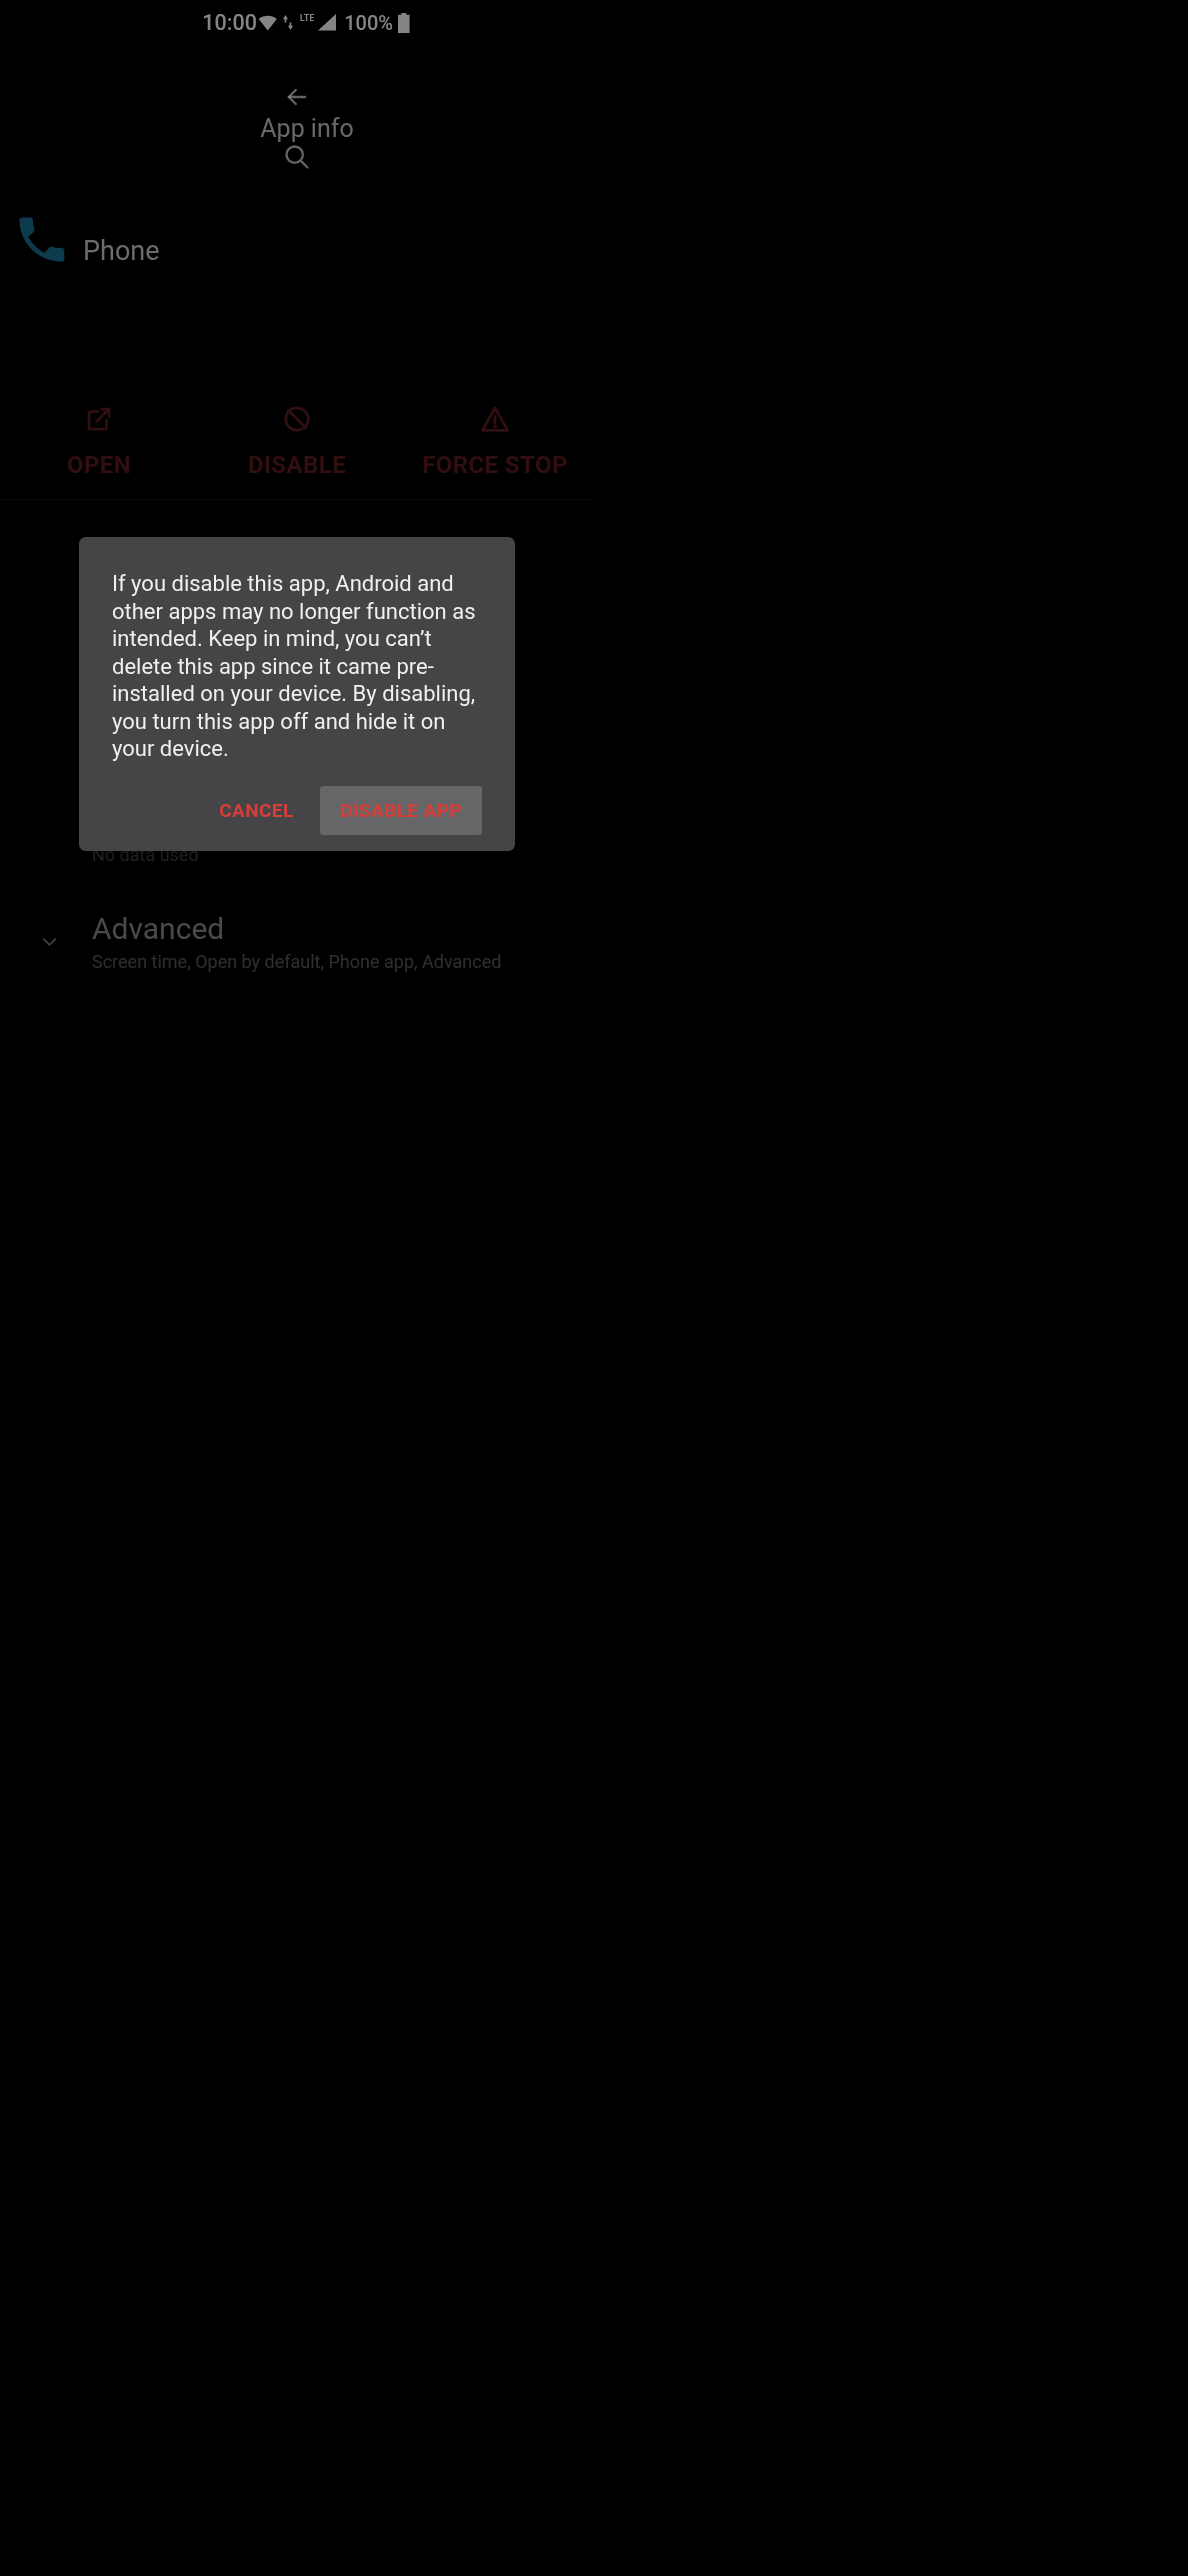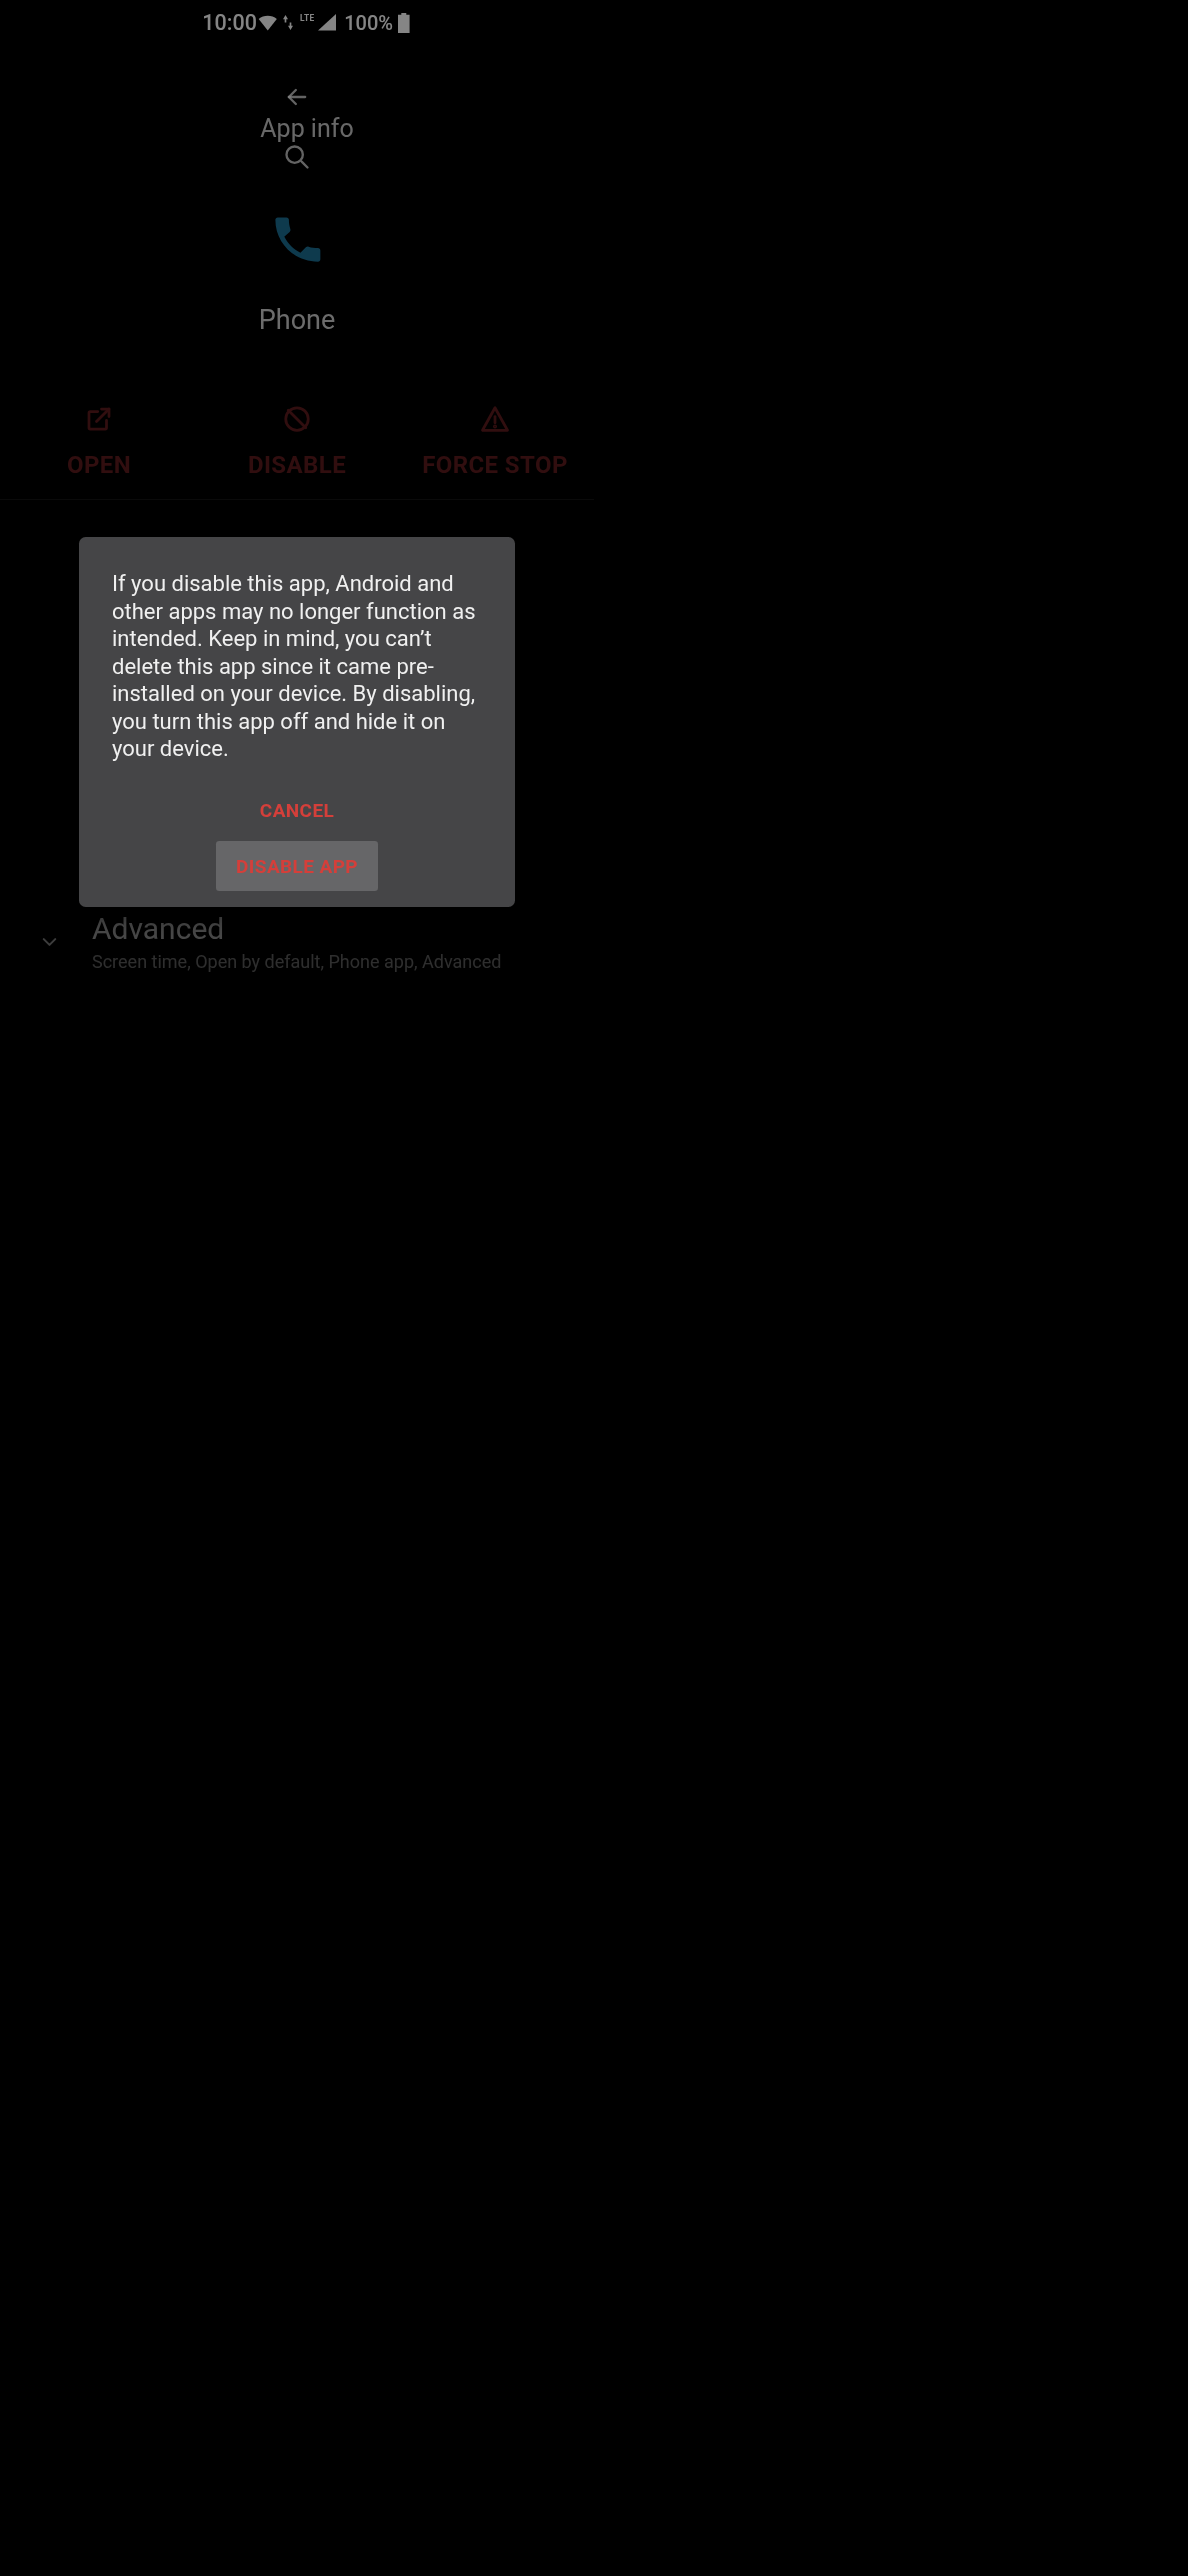--- a/index.html
+++ b/index.html
@@ -43,21 +43,21 @@
   .app-bar .title {
     font-size: 25px; font-weight: 400; margin-left: 20px;
     color: rgba(255,255,255,0.78);
   }
   .app-bar .spacer { flex: 1; }
   .app-bar .search { width: 46px; height: 46px; display:flex; align-items:center; justify-content:center; }
 
   
   .app-header {
     position: absolute; top: 198px; left: 0; right: 0;
-    display: flex; flex-direction: column; align-items: center; justify-content: space-between;
+    display: flex; align-items: center;
   }
   .app-icon { width: 83px; height: 83px; display:flex; align-items:center; justify-content:center; }
   .app-name {
     margin-top: 23px;
     font-size: 27px;
     color: #cfcfcf;
     font-weight: 400;
   }
 
   
@@ -115,21 +115,21 @@
     box-shadow: 0 6.6px 26.4px rgba(0,0,0,0.6);
   }
   .dialog-text {
     font-size: 22px;
     line-height: 1.25;
     color: #f0f0f0;
     font-weight: 400;
   }
   .dialog-buttons {
     margin-top: 23px;
-    display: flex; justify-content: flex-end; gap: 6.6px; align-items:center;flex-direction:column;
+    display: flex; justify-content: flex-end; gap: 6.6px; align-items:center;
   }
   .dlg-btn {
     font-size: 19px; font-weight: 700; letter-spacing: 0.4px;
     color: #d43f3a;
     padding: 13.2px 20px;
     border-radius: 3.3px;
   }
   .dlg-btn.primary {
     background: rgba(255,255,255,0.18);
   }

